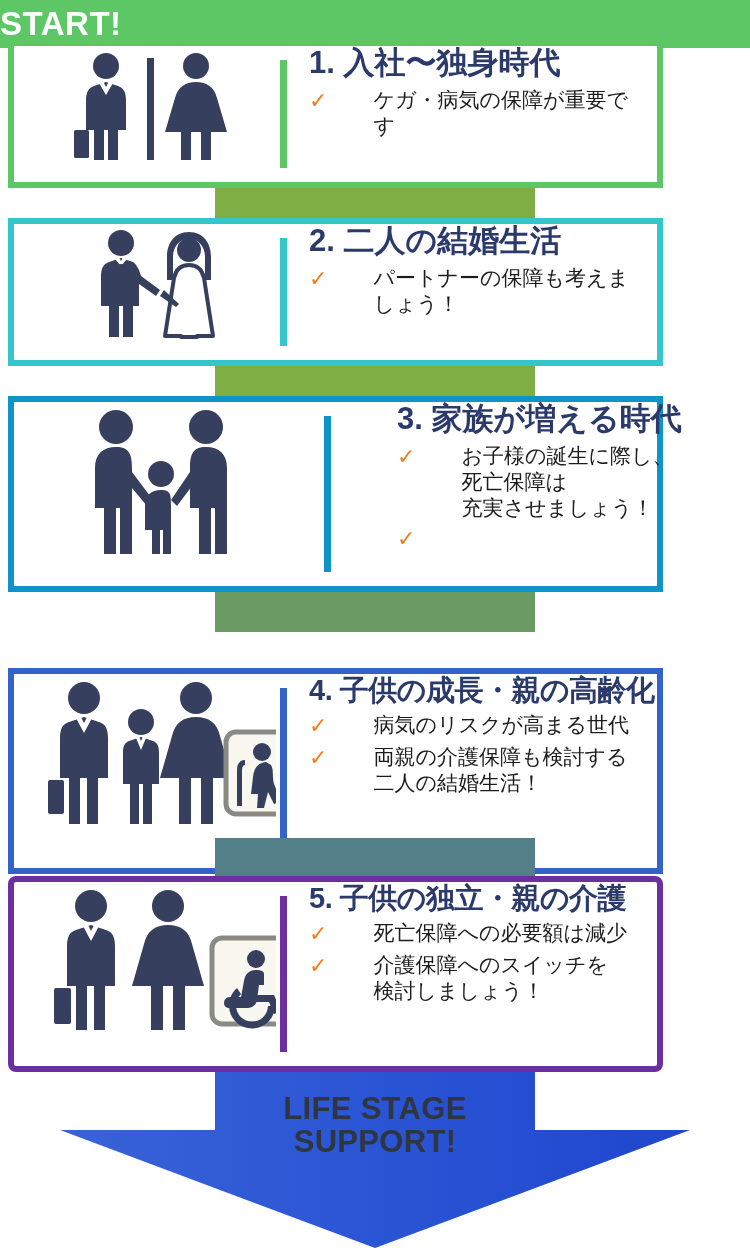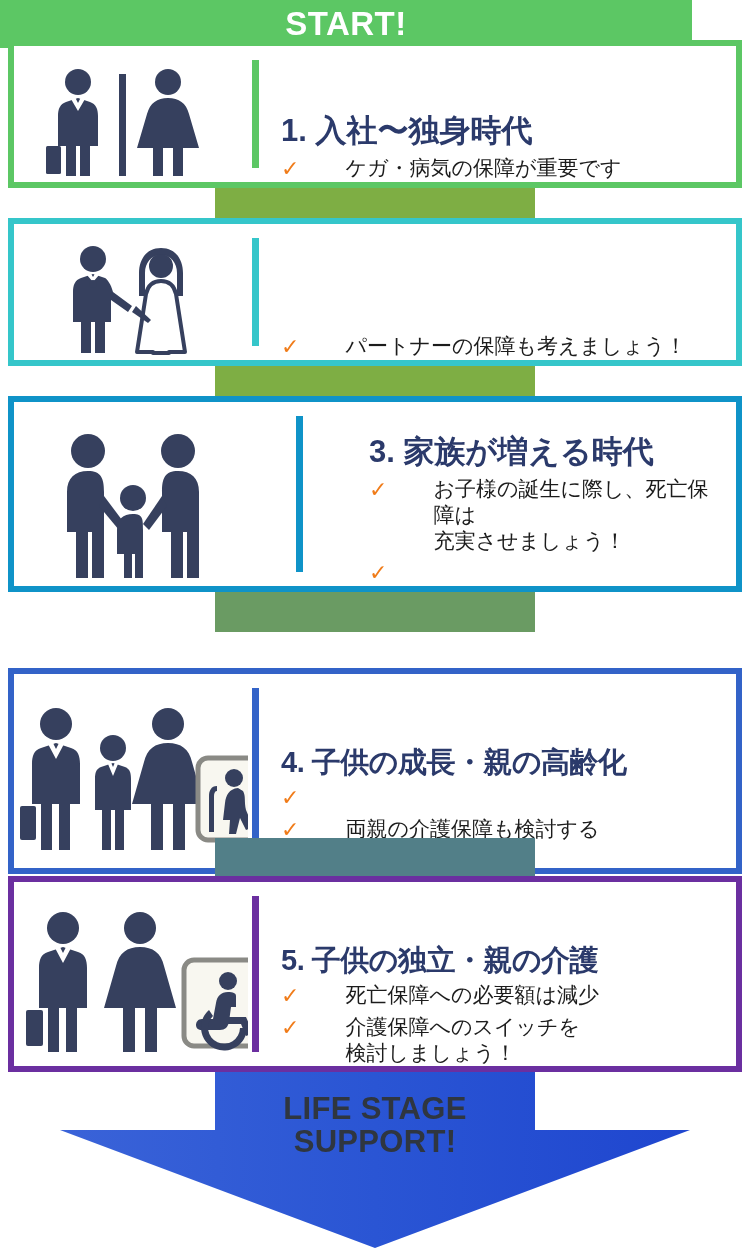--- a/index.html
+++ b/index.html
@@ -17,46 +17,46 @@
     position: relative;
     width: 750px;
     height: 1250px;
   }
 
   
   .header-band {
     position: absolute;
     left: 0;
     top: 0;
-    width: 692px;
+    width: 750px;
     height: 48px;
     background: #5cc764;
     display: flex;
     align-items: center;
-    justify-content: center;
   }
   .header-band .start-label {
     color: #ffffff;
     font-size: 33px;
     font-weight: bold;
     letter-spacing: 0.5px;
     line-height: 1;
     margin-top: -2px;
   }
 
   
   .card {
     position: absolute;
     left: 8px;
-    width: 734px;
+    width: 655px;
     box-sizing: border-box;
     background: #ffffff;
     border-style: solid;
     display: flex;
-    align-items: flex-end;
+    align-items: flex-start;
+    padding-left: 28px;
   }
   .card-icon {
     width: 238px;
     flex: 0 0 238px;
     display: flex;
     align-items: center;
     justify-content: center;
   }
   .accent-bar {
     width: 7px;
@@ -106,21 +106,21 @@
     line-height: 1.25;
     white-space: pre-line;
     margin-left: 37px;
   }
 
   
   #card1 { top: 40px;  height: 148px; border-width: 6px; border-color: #5cc764; }
   #card2 { top: 218px; height: 148px; border-width: 6px; border-color: #35c6ca; }
   #card3 { top: 396px; height: 196px; border-width: 6px; border-color: #0f93c8; gap: 44px; }
   #card4 { top: 668px; height: 206px; border-width: 6px; border-color: #3363c8; }
-  #card5 { top: 876px; height: 196px; border-width: 6px; border-color: #6b2fa0; }
+  #card5 { top: 876px; height: 196px; border-width: 6px; border-color: #6b2fa0; border-radius: 8px; }
 
   
   .connector {
     position: absolute;
     left: 215px;
     width: 320px;
   }
   #conn1 { top: 188px; height: 30px; background: #7eae44; }
   #conn2 { top: 366px; height: 30px; background: #7eae44; }
   #conn3 { top: 592px; height: 40px; background: #6a9b63; }
@@ -203,20 +203,21 @@
 
           <path d="M128 8 C113 8 106 20 106 33 L106 56 L112 56 L112 33 C112 23 118 15 128 15 C138 15 144 23 144 33 L144 56 L150 56 L150 33 C150 20 143 8 128 8 Z"></path>
           <circle cx="128" cy="26" r="12"></circle>
           <path d="M128 41 C120 41 115 45 113 54 L104 112 L120 112 L120 113 L136 113 L136 112 L152 112 L143 54 C141 45 136 41 128 41 Z" fill="#ffffff" stroke="#36405e" stroke-width="4" stroke-linejoin="round"></path>
           <path d="M118 80 L103 66 L99 72 L115 83 Z"></path>
         </g>
       </svg>
     </div>
     <div class="accent-bar" style="background:#35c6ca"></div>
     <div class="card-body">
+      <h2 class="card-title">2. 二人の結婚生活</h2>
       <ul class="bullets">
         <li class="bullet">
           <span class="check">✓</span>
           <span class="bullet-text">パートナーの保障も考えましょう！</span>
         </li>
       </ul>
     </div>
   </div>
 
   <div class="connector" id="conn2"></div>
@@ -283,20 +284,21 @@
           <path d="M19 28 C13 28 11 33 11 38 L11 74 L16 74 L16 38 C16 35 17 33 19 33 Z"></path>
         </g>
       </svg>
     </div>
     <div class="accent-bar" style="background:#3363c8"></div>
     <div class="card-body">
       <h2 class="card-title tight">4. 子供の成長・親の高齢化</h2>
       <ul class="bullets">
         <li class="bullet">
           <span class="check">✓</span>
+          <span class="bullet-text">病気のリスクが高まる世代</span>
         </li>
         <li class="bullet">
           <span class="check">✓</span>
           <span class="bullet-text">両親の介護保障も検討する
 二人の結婚生活！</span>
         </li>
       </ul>
     </div>
   </div>
 

